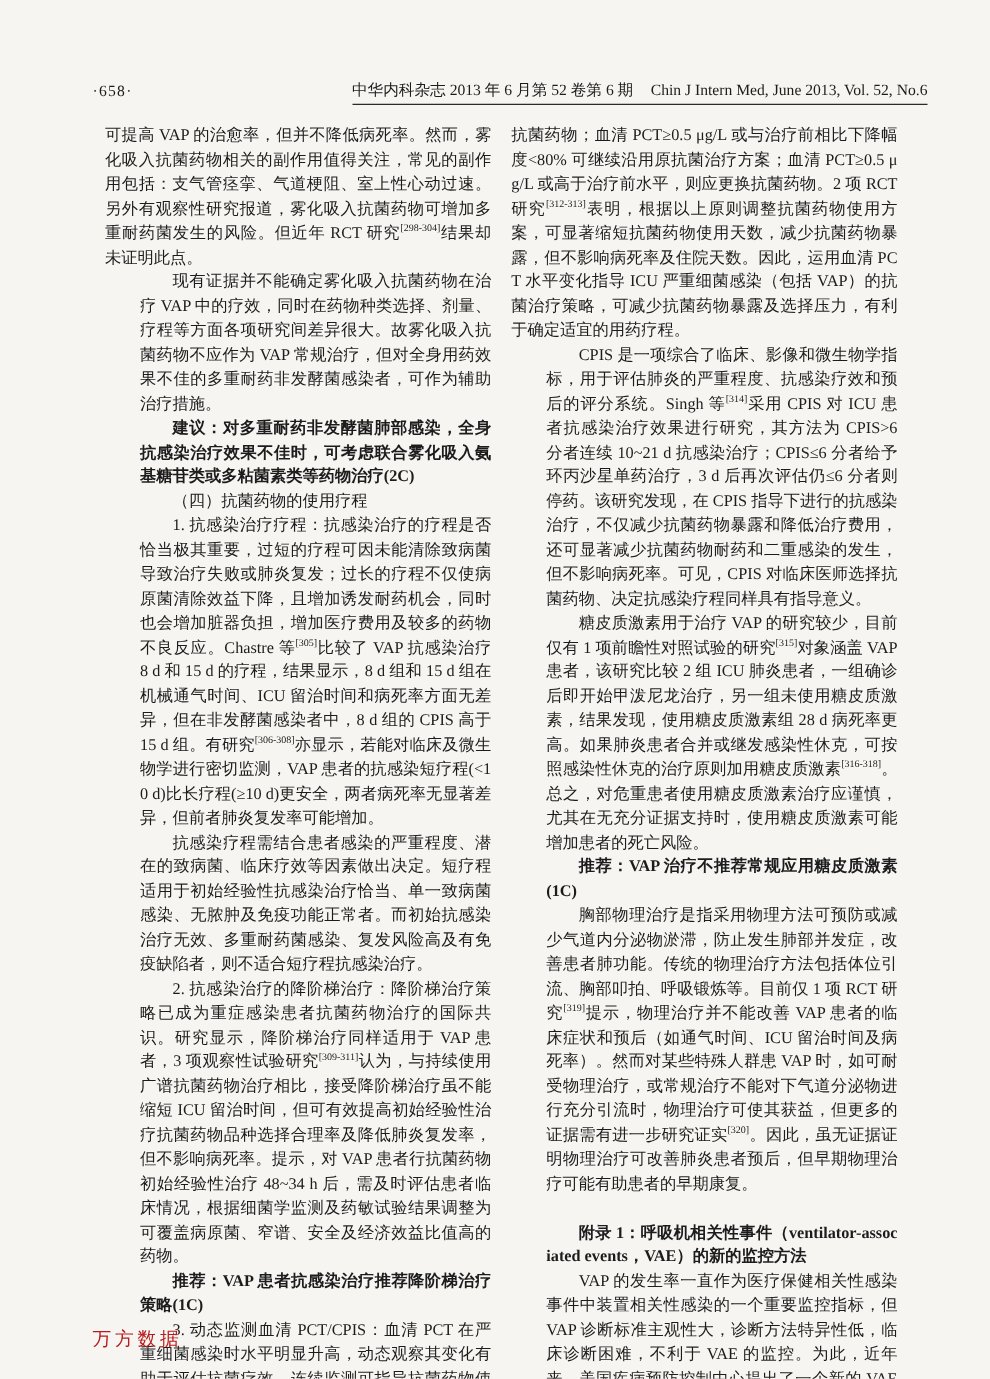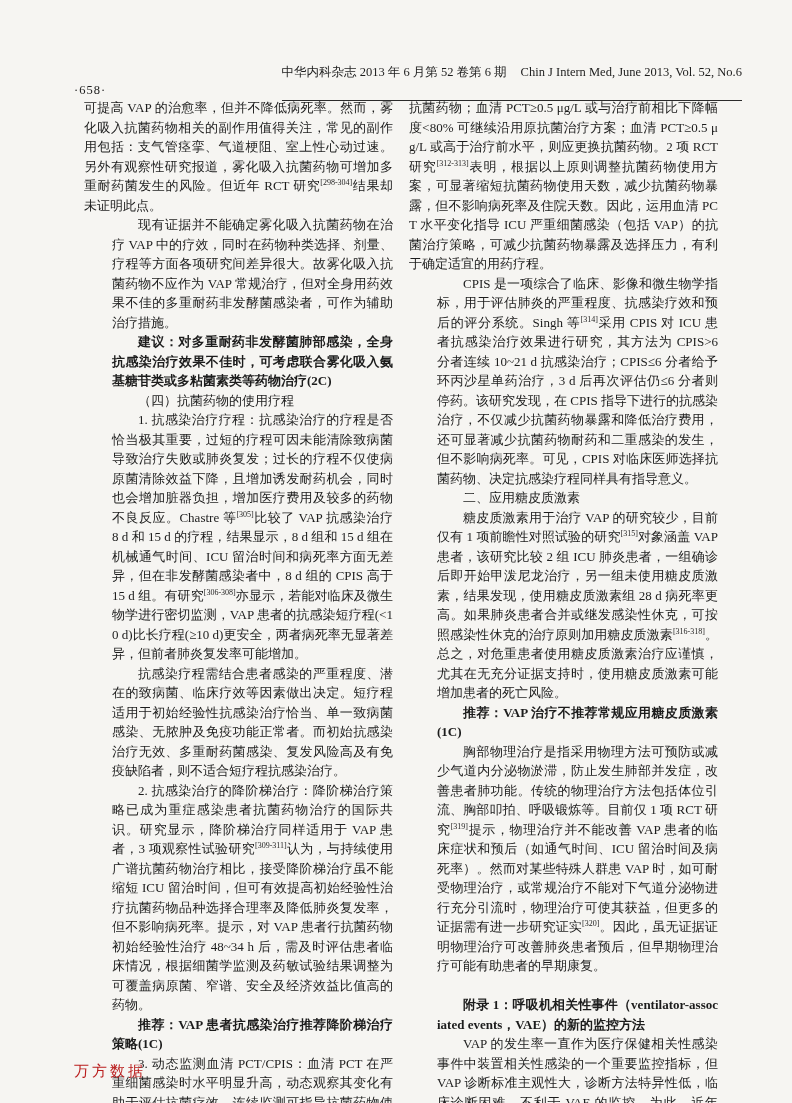--- a/index.html
+++ b/index.html
@@ -15,21 +15,21 @@
 
   .header {
     position:absolute; top:64px; left:74px; right:50px;
     display:flex; align-items:flex-end;
     font-size:12.5px; color:#1c1c1c;
   }
   .pagenum { letter-spacing:1px; padding-bottom:3px; }
   .journal {
     margin-left:auto;
     border-bottom:1.4px solid #2b2b2b;
-    padding-bottom:19px;
+    padding-bottom:2px;
     white-space:nowrap;
   }
   .journal .en { margin-left:14px; }
 
   .columns {
     position:absolute; top:98px; left:84px;
     width:634px;
     display:flex; gap:16px;
   }
   .column { width:309px; }
@@ -77,21 +77,20 @@
         <p class="para indent"><span>（四）抗菌药物的使用疗程</span></p>
         <p class="para indent"><span>1. 抗感染治疗疗程：抗感染治疗的疗程是否恰当极其重要，过短的疗程可因未能清除致病菌导致治疗失败或肺炎复发；过长的疗程不仅使病原菌清除效益下降，且增加诱发耐药机会，同时也会增加脏器负担，增加医疗费用及较多的药物不良反应。Chastre 等</span><sup class="ref">[305]</sup><span>比较了 VAP 抗感染治疗 8 d 和 15 d 的疗程，结果显示，8 d 组和 15 d 组在机械通气时间、ICU 留治时间和病死率方面无差异，但在非发酵菌感染者中，8 d 组的 CPIS 高于 15 d 组。有研究</span><sup class="ref">[306-308]</sup><span>亦显示，若能对临床及微生物学进行密切监测，VAP 患者的抗感染短疗程(&lt;10 d)比长疗程(≥10 d)更安全，两者病死率无显著差异，但前者肺炎复发率可能增加。</span></p>
         <p class="para indent"><span>抗感染疗程需结合患者感染的严重程度、潜在的致病菌、临床疗效等因素做出决定。短疗程适用于初始经验性抗感染治疗恰当、单一致病菌感染、无脓肿及免疫功能正常者。而初始抗感染治疗无效、多重耐药菌感染、复发风险高及有免疫缺陷者，则不适合短疗程抗感染治疗。</span></p>
         <p class="para indent"><span>2. 抗感染治疗的降阶梯治疗：降阶梯治疗策略已成为重症感染患者抗菌药物治疗的国际共识。研究显示，降阶梯治疗同样适用于 VAP 患者，3 项观察性试验研究</span><sup class="ref">[309-311]</sup><span>认为，与持续使用广谱抗菌药物治疗相比，接受降阶梯治疗虽不能缩短 ICU 留治时间，但可有效提高初始经验性治疗抗菌药物品种选择合理率及降低肺炎复发率，但不影响病死率。提示，对 VAP 患者行抗菌药物初始经验性治疗 48~34 h 后，需及时评估患者临床情况，根据细菌学监测及药敏试验结果调整为可覆盖病原菌、窄谱、安全及经济效益比值高的药物。</span></p>
         <p class="para indent bold"><span>推荐：VAP 患者抗感染治疗推荐降阶梯治疗策略(1C)</span></p>
         <p class="para indent"><span>3. 动态监测血清 PCT/CPIS：血清 PCT 在严重细菌感染时水平明显升高，动态观察其变化有助于评估抗菌疗效，连续监测可指导抗菌药物使用策略。血清 PCT&lt;0.25 μg/L 时可不使用或停止使用抗菌药物；血清 PCT 0.25~0.5 μg/L 或与治疗前相比下降幅度≥80% 可采取降阶梯或停止使用</span></p>
       </div>
     <div class="column" id="col-right">
         <p class="para"><span>抗菌药物；血清 PCT≥0.5 μg/L 或与治疗前相比下降幅度&lt;80% 可继续沿用原抗菌治疗方案；血清 PCT≥0.5 μg/L 或高于治疗前水平，则应更换抗菌药物。2 项 RCT 研究</span><sup class="ref">[312-313]</sup><span>表明，根据以上原则调整抗菌药物使用方案，可显著缩短抗菌药物使用天数，减少抗菌药物暴露，但不影响病死率及住院天数。因此，运用血清 PCT 水平变化指导 ICU 严重细菌感染（包括 VAP）的抗菌治疗策略，可减少抗菌药物暴露及选择压力，有利于确定适宜的用药疗程。</span></p>
         <p class="para indent"><span>CPIS 是一项综合了临床、影像和微生物学指标，用于评估肺炎的严重程度、抗感染疗效和预后的评分系统。Singh 等</span><sup class="ref">[314]</sup><span>采用 CPIS 对 ICU 患者抗感染治疗效果进行研究，其方法为 CPIS&gt;6 分者连续 10~21 d 抗感染治疗；CPIS≤6 分者给予环丙沙星单药治疗，3 d 后再次评估仍≤6 分者则停药。该研究发现，在 CPIS 指导下进行的抗感染治疗，不仅减少抗菌药物暴露和降低治疗费用，还可显著减少抗菌药物耐药和二重感染的发生，但不影响病死率。可见，CPIS 对临床医师选择抗菌药物、决定抗感染疗程同样具有指导意义。</span></p>
-        <p class="para indent"><span>二、应用糖皮质激素</span></p>
         <p class="para indent"><span>糖皮质激素用于治疗 VAP 的研究较少，目前仅有 1 项前瞻性对照试验的研究</span><sup class="ref">[315]</sup><span>对象涵盖 VAP 患者，该研究比较 2 组 ICU 肺炎患者，一组确诊后即开始甲泼尼龙治疗，另一组未使用糖皮质激素，结果发现，使用糖皮质激素组 28 d 病死率更高。如果肺炎患者合并或继发感染性休克，可按照感染性休克的治疗原则加用糖皮质激素</span><sup class="ref">[316-318]</sup><span>。总之，对危重患者使用糖皮质激素治疗应谨慎，尤其在无充分证据支持时，使用糖皮质激素可能增加患者的死亡风险。</span></p>
         <p class="para indent bold"><span>推荐：VAP 治疗不推荐常规应用糖皮质激素(1C)</span></p>
         <p class="para indent"><span>胸部物理治疗是指采用物理方法可预防或减少气道内分泌物淤滞，防止发生肺部并发症，改善患者肺功能。传统的物理治疗方法包括体位引流、胸部叩拍、呼吸锻炼等。目前仅 1 项 RCT 研究</span><sup class="ref">[319]</sup><span>提示，物理治疗并不能改善 VAP 患者的临床症状和预后（如通气时间、ICU 留治时间及病死率）。然而对某些特殊人群患 VAP 时，如可耐受物理治疗，或常规治疗不能对下气道分泌物进行充分引流时，物理治疗可使其获益，但更多的证据需有进一步研究证实</span><sup class="ref">[320]</sup><span>。因此，虽无证据证明物理治疗可改善肺炎患者预后，但早期物理治疗可能有助患者的早期康复。</span></p>
         <p class="para indent bold space-before"><span>附录 1：呼吸机相关性事件（ventilator-associated events，VAE）的新的监控方法</span></p>
         <p class="para indent"><span>VAP 的发生率一直作为医疗保健相关性感染事件中装置相关性感染的一个重要监控指标，但 VAP 诊断标准主观性大，诊断方法特异性低，临床诊断困难，不利于 VAE 的监控。为此，近年来，美国疾病预防控制中心提出了一个新的 VAE 监控方法，可监控更大范围的呼吸机相关人群或并发症。凡年龄≥18 岁，急症、需长期重症监护或行康复治疗的机械通气超过 3 d 的住院患者（常规机械通气效果欠佳的危重患者除外）均应纳入监控范围。纳入后，根据患者临床症</span></p>
       </div>
   </div>
 
   <div class="watermark">万方数据</div>
 

